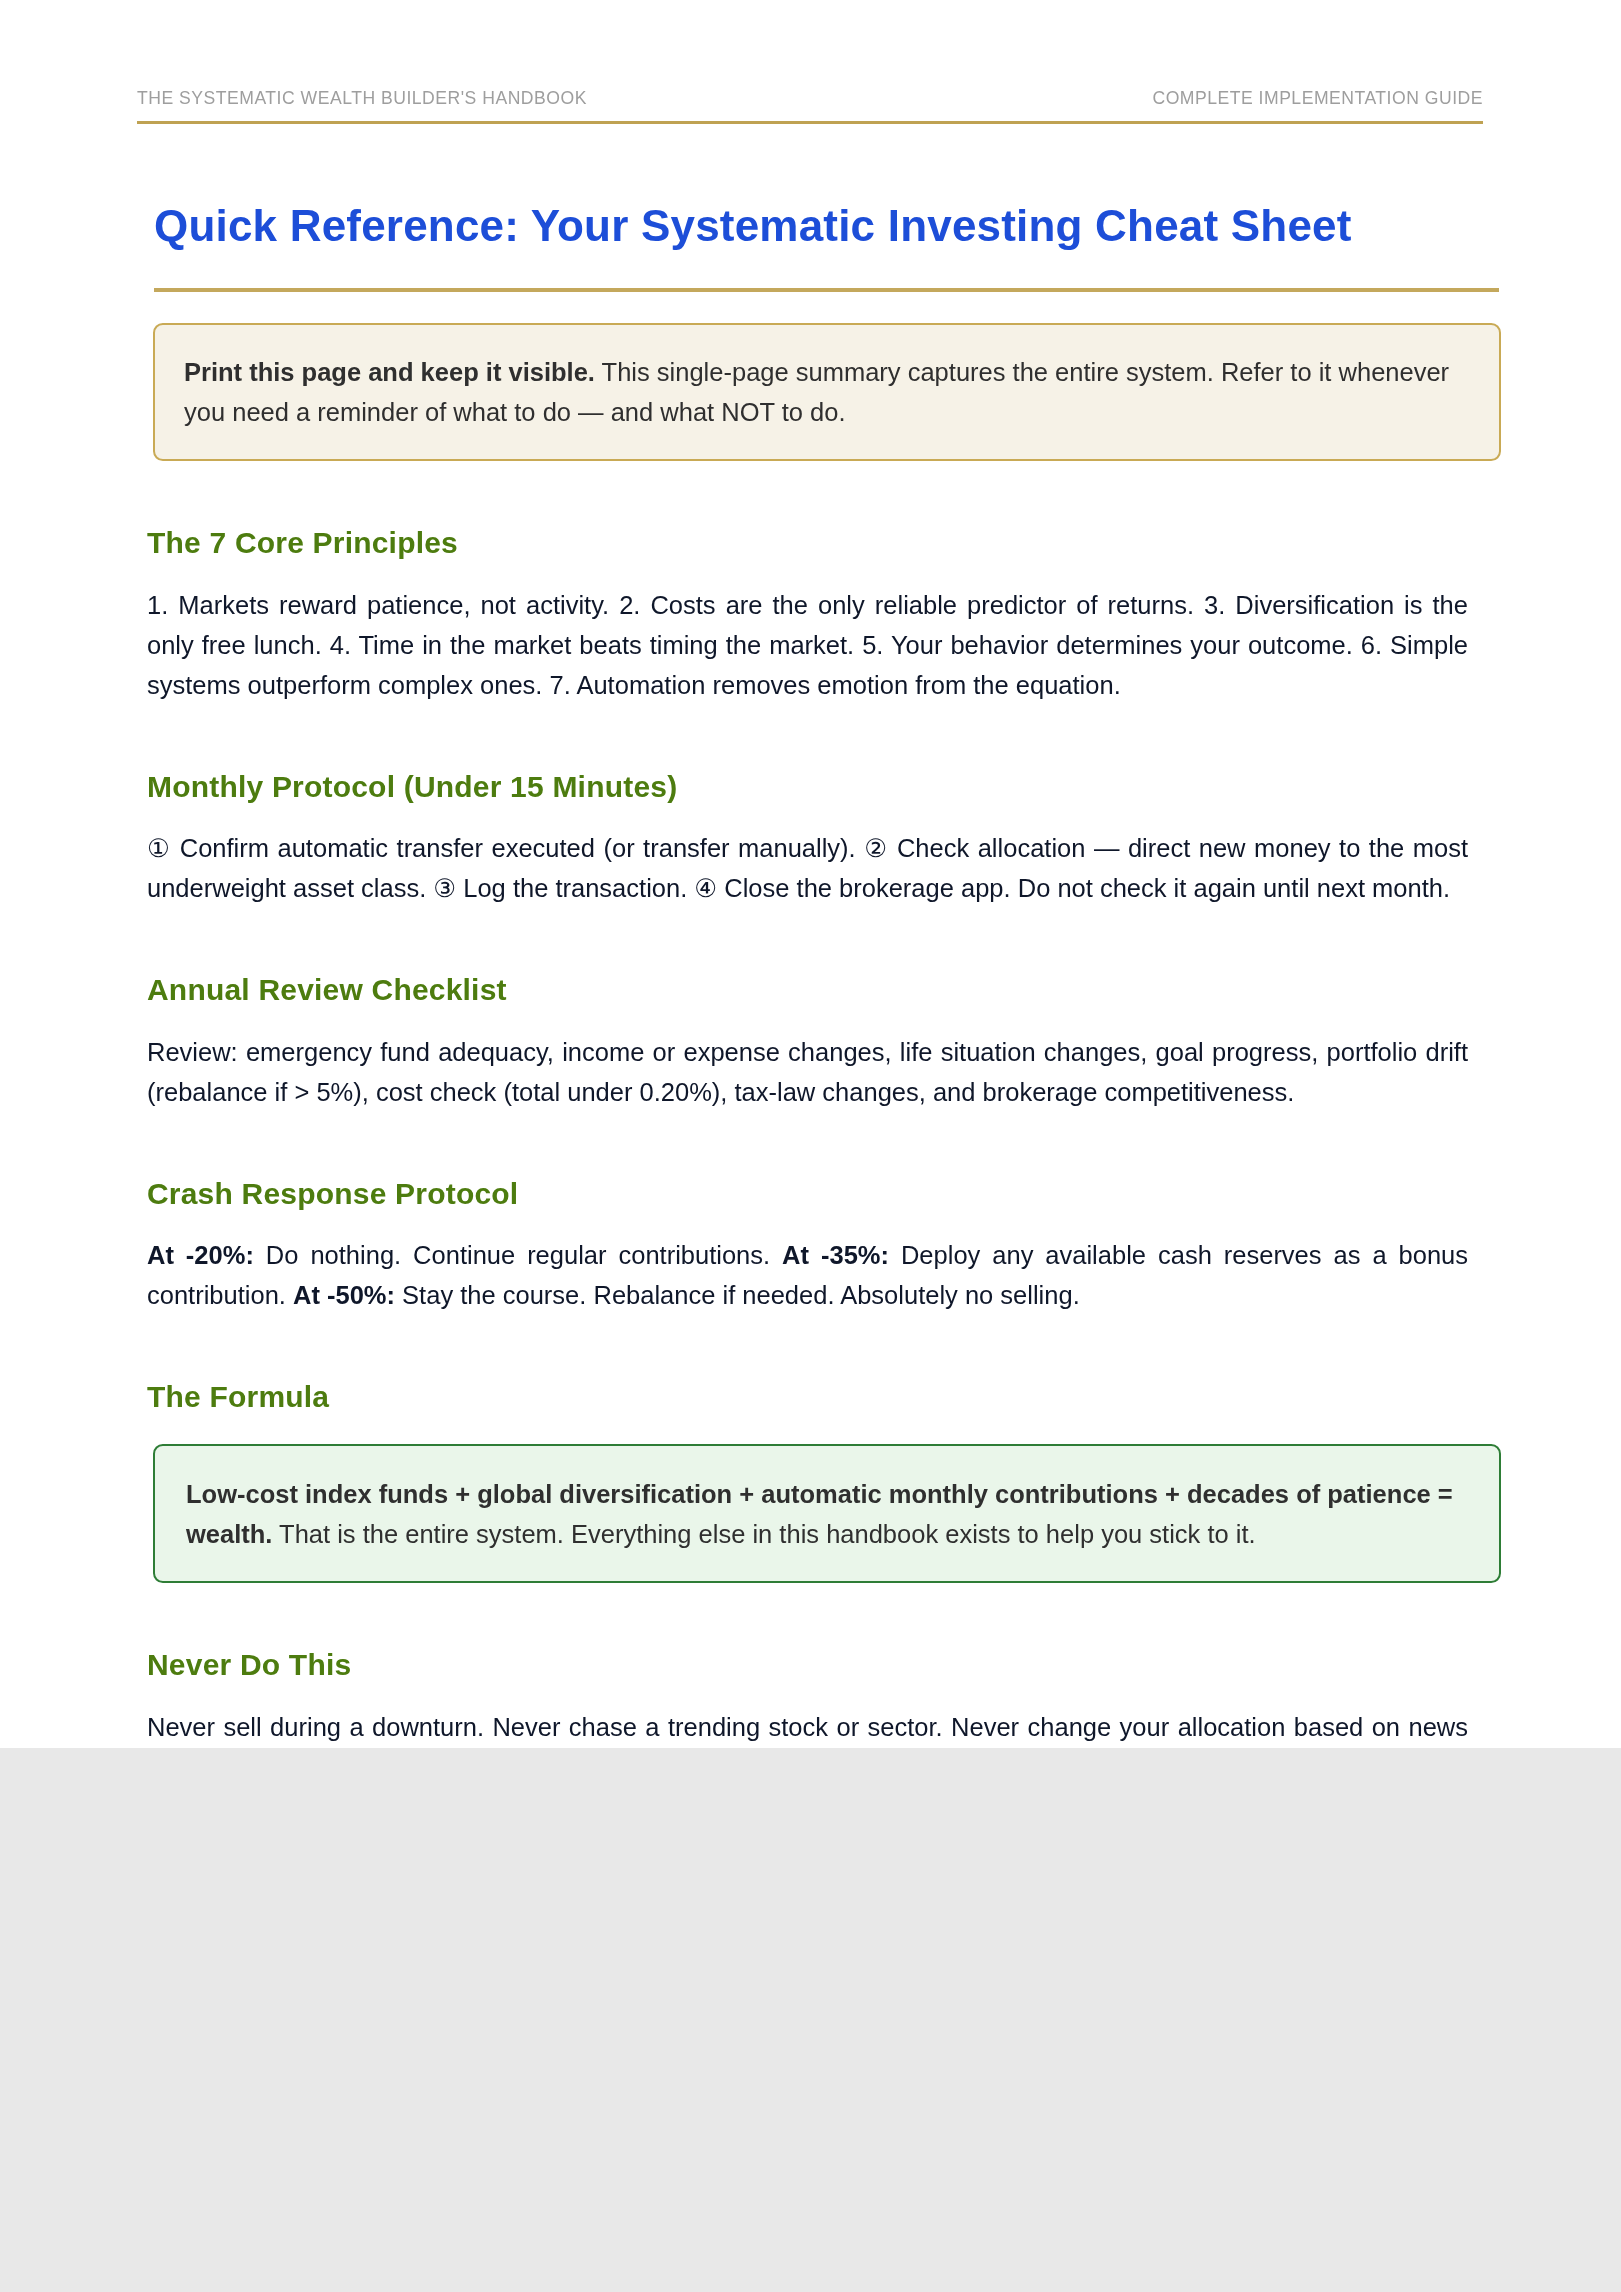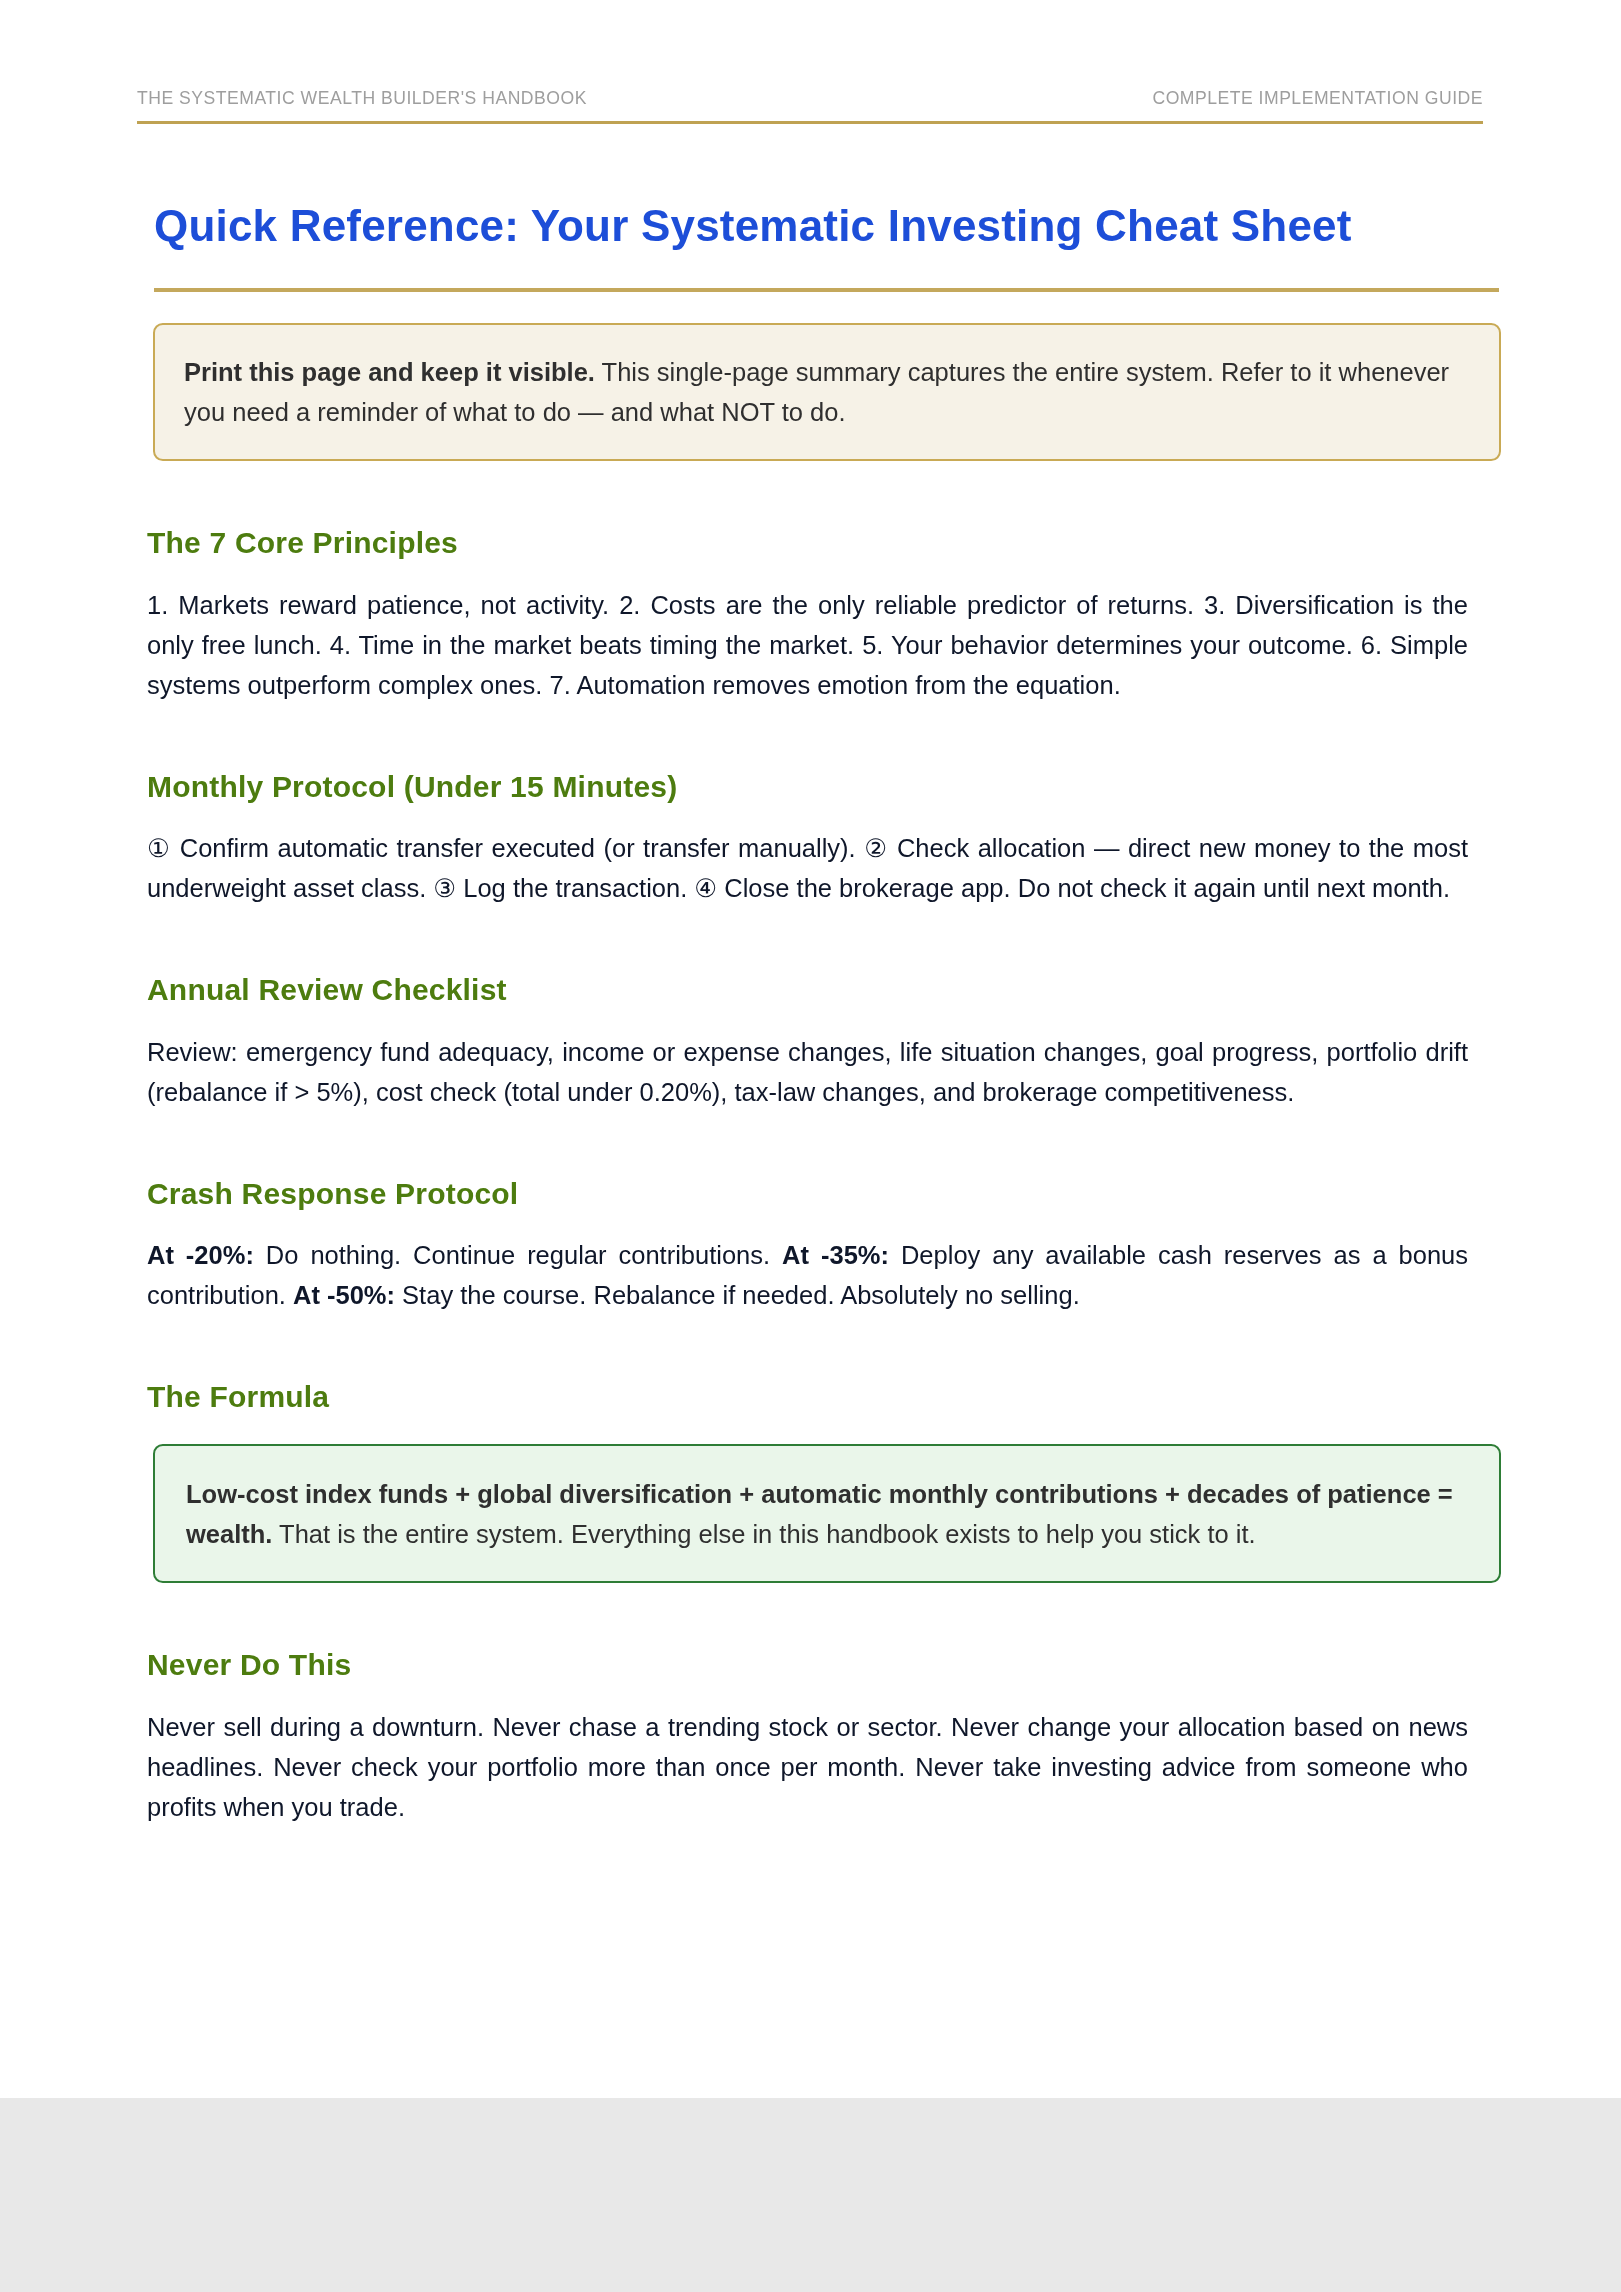--- a/index.html
+++ b/index.html
@@ -1,20 +1,20 @@
 <!DOCTYPE html>
 <html><head>
 <meta charset="utf-8">
 <style>
   html, body { margin: 0; padding: 0; }
   body { background: #e8e8e8; }
   .page {
     position: relative;
     width: 1621px;
-    height: 2098px;
+    height: 1748px;
     margin: 0 auto;
     background: #ffffff;
     font-family: "Liberation Sans", "DejaVu Sans", sans-serif;
     color: #383838;
     overflow: hidden;
     box-sizing: border-box;
   }
   
   .header-row {
     display: flex;

